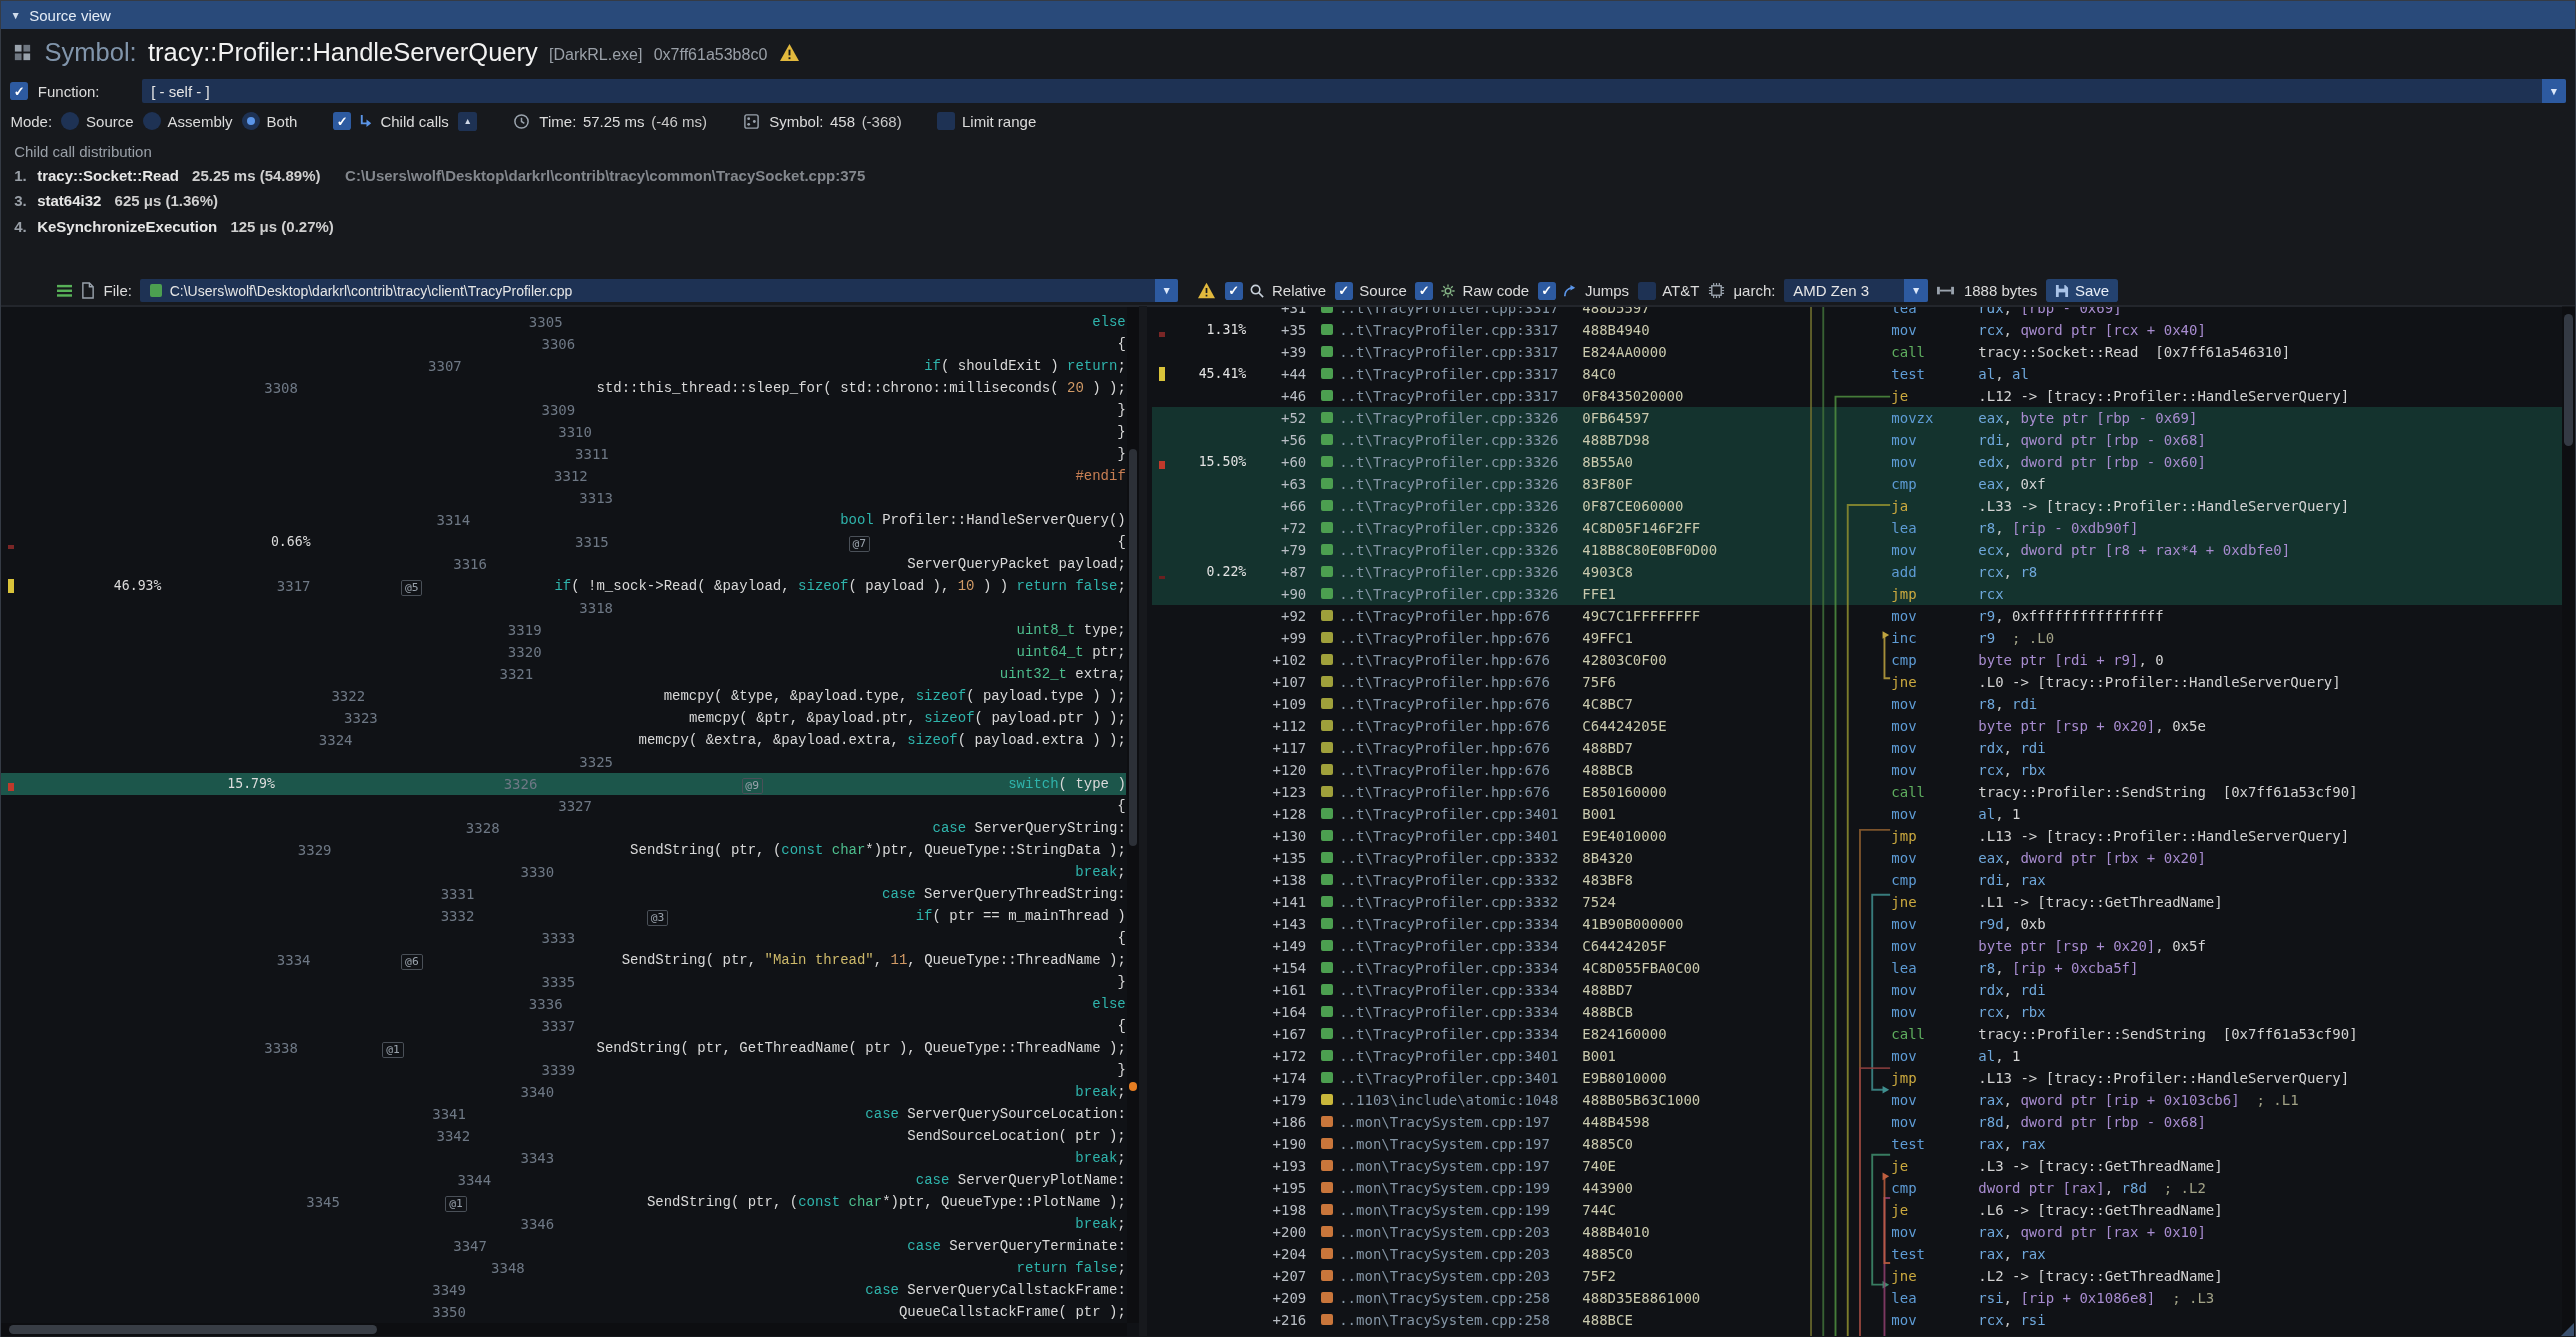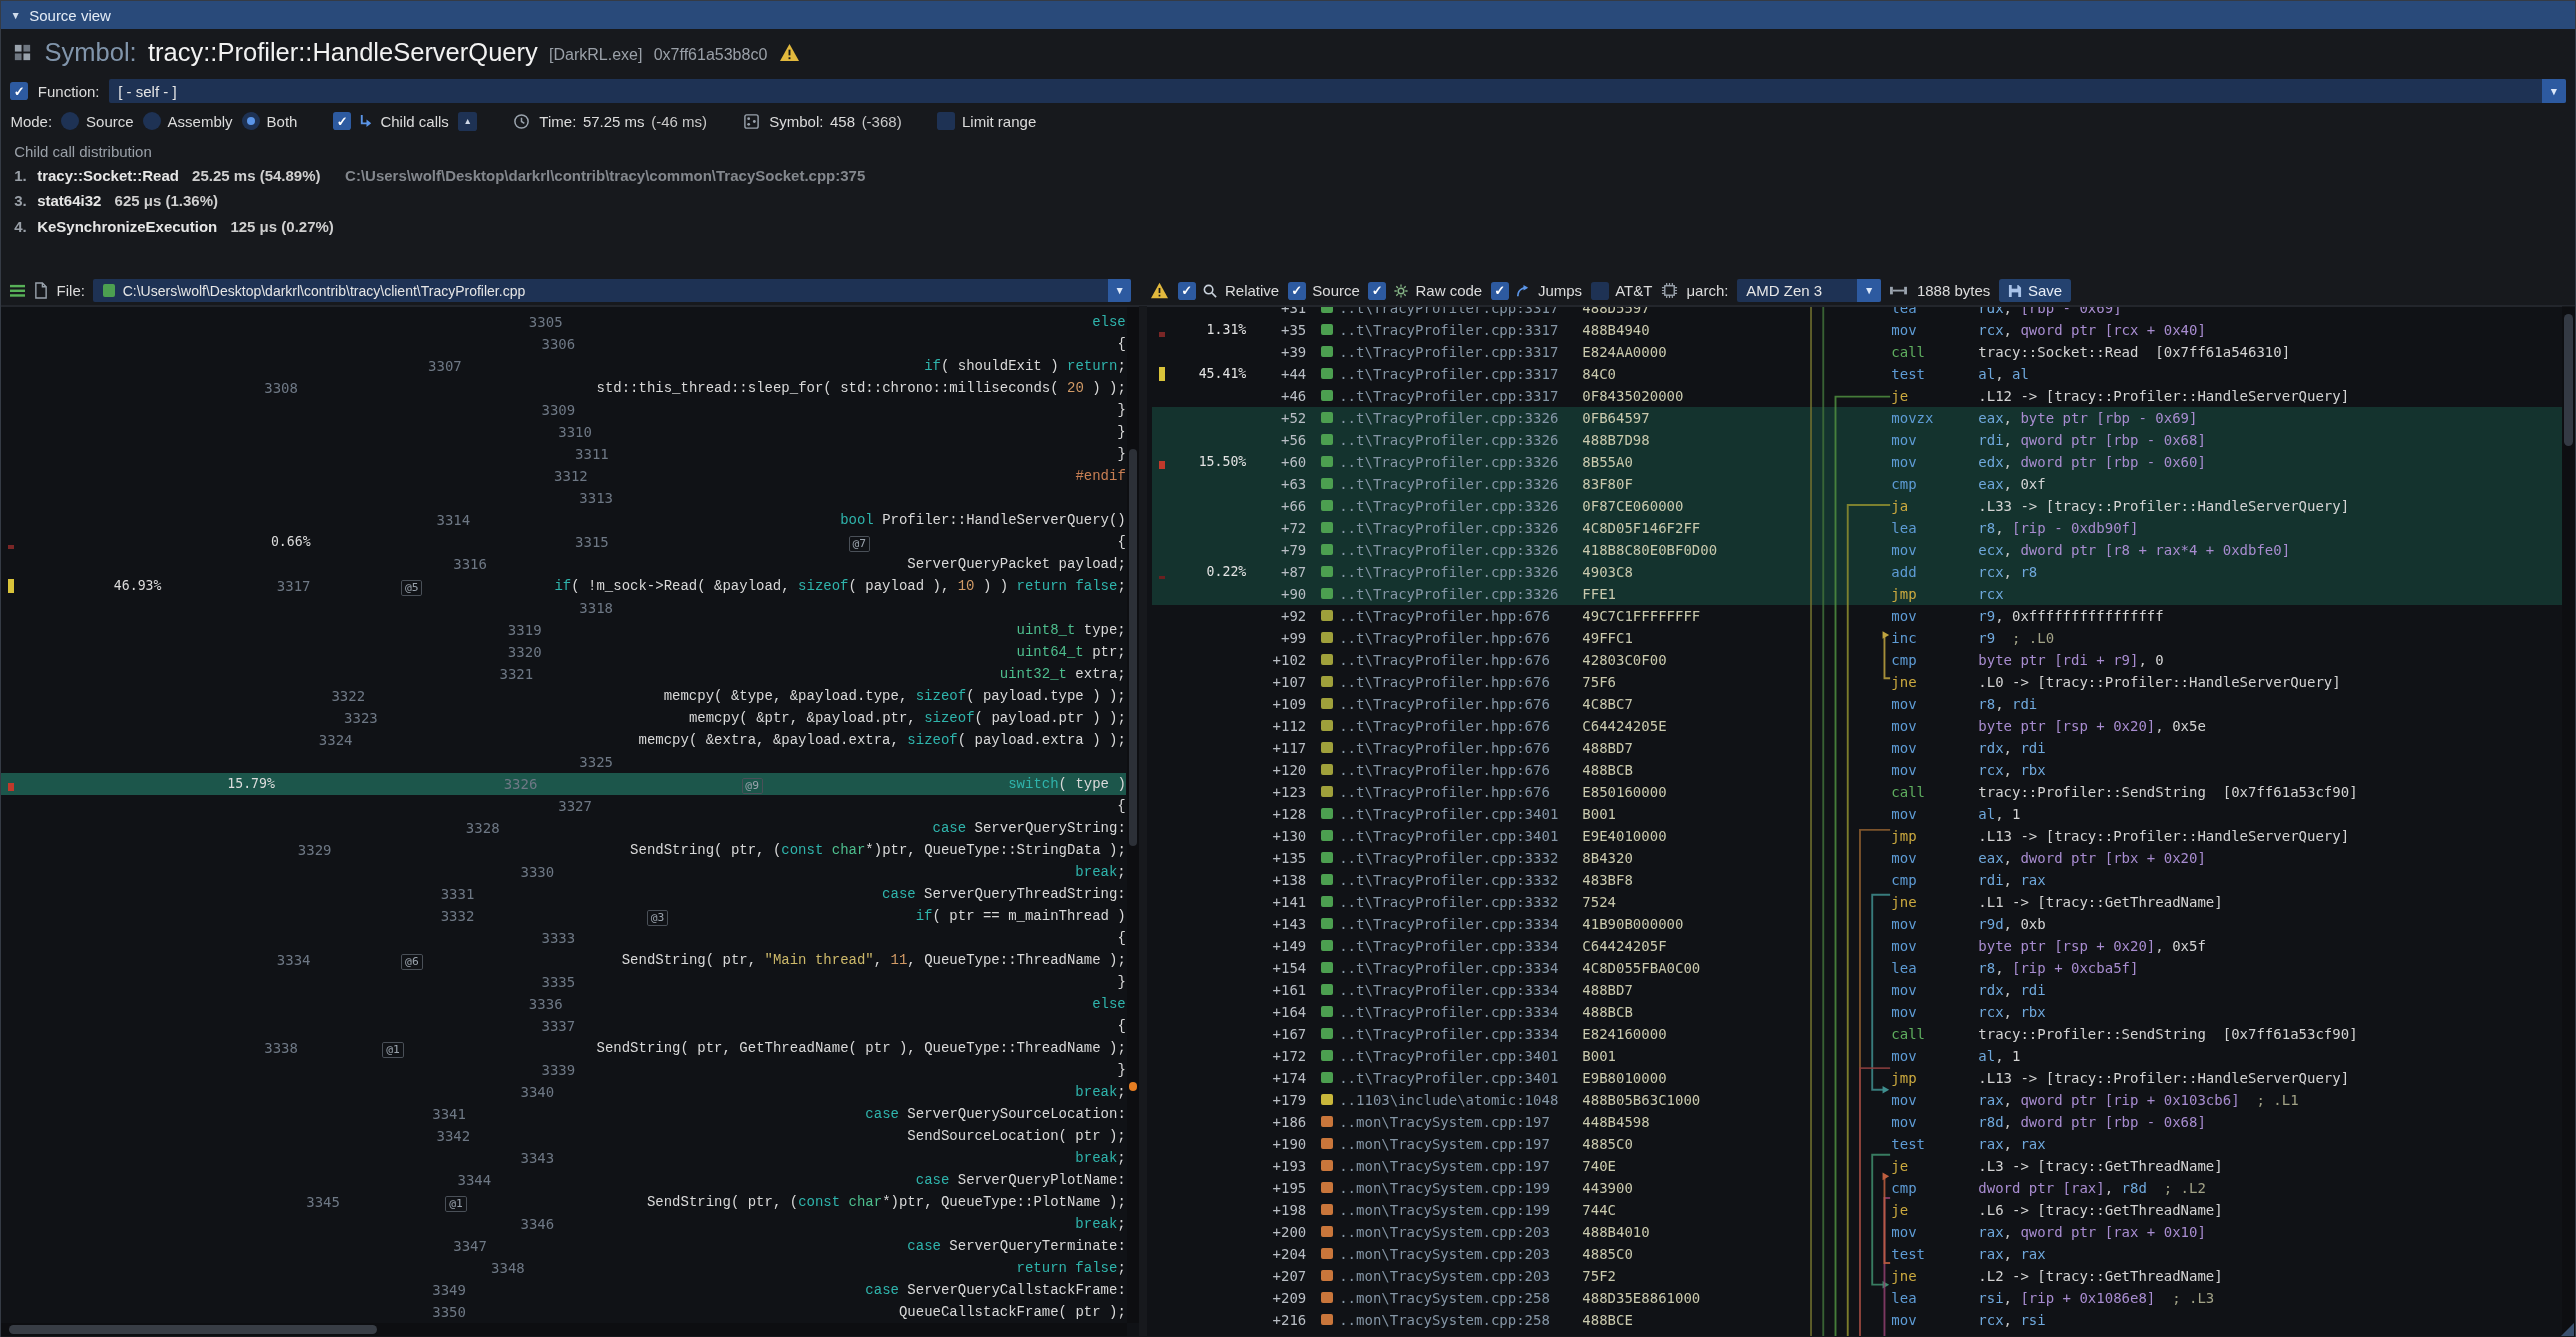--- a/index.html
+++ b/index.html
@@ -25,41 +25,41 @@
   .cb.checked::after { content:"✓"; color:#ffffff; font-size:13.2px; font-weight:bold; }
   .radio { width:18px; height:18px; border-radius:50%; background:#1e3254; position:relative; flex:none; }
   .radio.sel::after { content:""; position:absolute; inset:4.7px; border-radius:50%; background:#5b95e8; }
   .combo { background:#1e3254; height:23.6px; display:flex; align-items:center; color:#e6e6e6; position:relative; padding:0 32px 0 9.4px; font-size:15px; border-radius:1.9px; }
   .combo .arrow-btn { position:absolute; right:0; top:0; width:23.6px; height:23.6px; background:#2d5aa0; display:flex; align-items:center; justify-content:center; color:#dce8fa; font-size:10.4px; border-radius:0 1.9px 1.9px 0; }
   .ui-label { color:#dcdcdc; font-size:15px; white-space:nowrap; }
   .dim-label { color:#c9c9c9; font-size:15px; white-space:nowrap; }
 
   
   .func-row { height:30px; display:flex; align-items:center; gap:9.4px; padding:0 9.4px; }
-  .func-row .combo { flex:1; }
+  .func-row .combo { flex:1;margin-left:33px; }
 
   
   .mode-row { height:30px; display:flex; align-items:center; gap:9.4px; padding:0 9.4px; }
   .mode-row .grp { display:flex; align-items:center; gap:6.6px; }
   .sp18 { width:17px; flex:none; }
   .mini-btn { width:19px; height:19px; background:#1e3254; border-radius:2.8px; display:flex; align-items:center; justify-content:center; color:#cfd8e6; font-size:8.5px; }
 
   
   .ccd { height:140px; padding:3.8px 0 0 13.2px; overflow:hidden; }
   .cc-head { color:#9aa0a8; font-size:15px; height:23px; line-height:23px; }
   .cc-items { height:98px; overflow:hidden; }
   .cc-item { height:25.5px; line-height:25.5px; white-space:nowrap; font-size:15px;font-weight:bold; }
   .cc-idx  { color:#9aa0a8; display:inline-block; min-width:23px; }
   .cc-name { color:#e6e6e6; margin-right:13.2px; }
   .cc-time { color:#cfcfcf; margin-right:24.6px; }
   .cc-loc  { color:#83878d; }
 
   
   .toolband { height:30px; display:flex; border-bottom:0.9px solid #23262c; }
-  .file-bar { width:1138px; display:flex; align-items:center; gap:8.5px; padding:0 7.6px; flex:none; }
+  .file-bar { width:1138px; display:flex; align-items:center; gap:8.5px; padding:0 7.6px; flex:none;margin-left:47px; }
   .file-bar .combo { flex:1; gap:7.6px; font-size:14px; }
   .swatch { width:12.3px; height:12.3px; border-radius:1.9px; flex:none; display:inline-block; }
   .asm-header { flex:1; display:flex; align-items:center; gap:8.5px; padding:0 11.3px; }
   .asm-header .grp { display:flex; align-items:center; gap:6.6px; }
   .save-btn { display:flex; align-items:center; gap:5.7px; height:23.6px; padding:0 9.4px; background:#24426f; border-radius:2.8px; color:#e8eef7; font-size:15px; }
 
   
   .panes { height:1030px; display:flex; position:relative; }
   .pane { background:#101216; border-top:0.9px solid #23262c; position:relative; }
   .source-pane { width:1138px; flex:none; }

